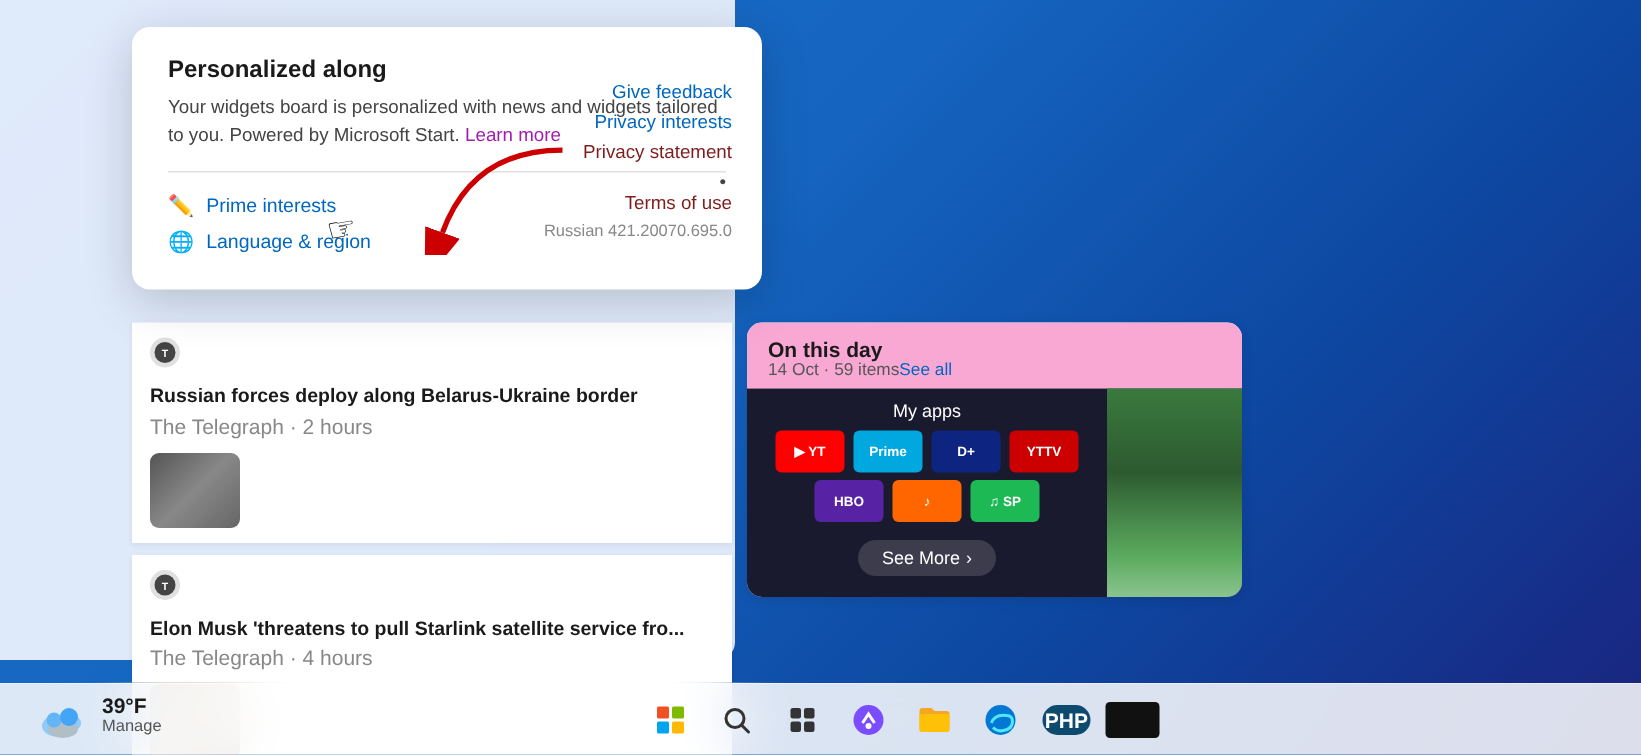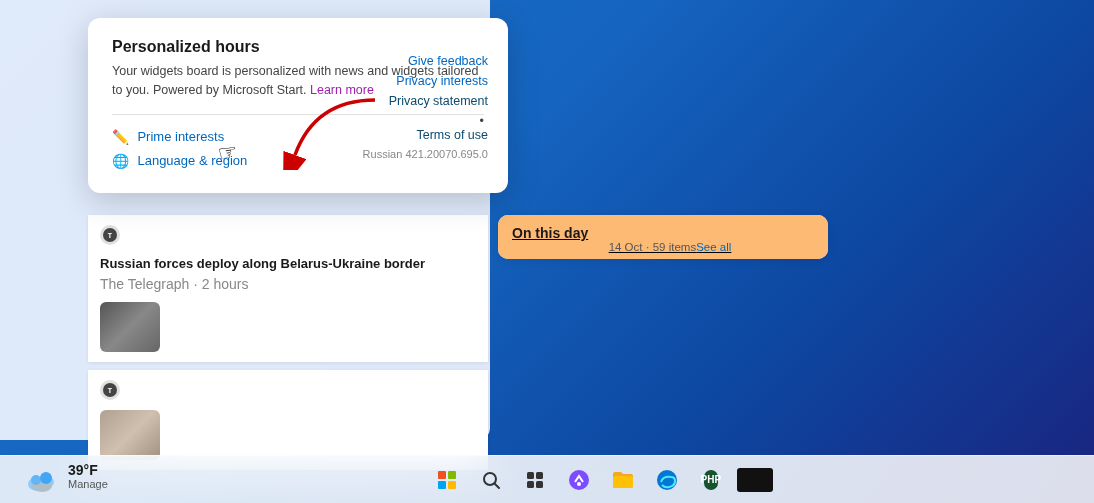--- a/index.html
+++ b/index.html
@@ -83,21 +83,21 @@
       font-size: 12.5px;
       color: #0067c0;
       margin-top: 2px;
       text-align: right;
     }
     .privacy-row span {
       color: #444;
       margin: 0 4px;
     }
     .privacy-row a {
-      color: #0c4a6e;
+      color: #7f1d1d;
       text-decoration: none;
       cursor: pointer;
     }
 
     .version-text {
       font-size: 11px;
       color: #888;
       text-align: right;
       margin-top: 6px;
     }
@@ -211,21 +211,21 @@
     .widget-title {
       font-size: 14px;
       font-weight: 600;
       color: #1a1a1a;
     }
 
     .widget-subtitle {
       font-size: 11.5px;
       color: #555;
       display: flex;
-      justify-content: center;
+      justify-content: flex-start;
       align-items: center;
     }
 
     .see-all-link {
       color: #0067c0;
       font-size: 11.5px;
       text-decoration: none;
       cursor: pointer;
     }
 
@@ -362,47 +362,47 @@
       width: 36px;
       height: 36px;
       display: flex;
       align-items: center;
       justify-content: center;
       cursor: pointer;
       border-radius: 4px;
     }
 
     .php-icon {
-      width: 14px;
+      width: 32px;
       height: 20px;
-      background: #14532d;
+      background: #0c4a6e;
       border-radius: 10px;
       display: flex;
       align-items: center;
       justify-content: center;
-      font-size: 10px;
+      font-size: 14px;
       font-weight: 700;
       color: #fff;
     }
 
     
     .cloud-svg {
       width: 36px;
       height: 36px;
     }
   </style>
 </head>
 <body>
 
 <div class="desktop-bg"></div>
 
 <div class="widgets-panel"></div>
 
 <div class="popup-card">
-  <div class="popup-title">Personalized hours</div>
+  <div class="popup-title">Personalized along</div>
   <div class="popup-desc">
     <span>Your widgets board is personalized with news and widgets tailored to you. Powered by Microsoft Start.</span>
     <a>Learn more</a>
   </div>
 
   <hr class="divider-line">
 
   <a class="popup-menu-item">
     <span class="menu-icon">✏️</span>
     <span>Prime interests</span>
@@ -458,35 +458,67 @@
     </div>
   </div>
 
   <div class="news-card">
     <div class="news-source-icon">
       <svg width="16" height="16" viewBox="0 0 16 16">
           <circle cx="8" cy="8" r="7" fill="#444"></circle>
           <text x="8" y="11" text-anchor="middle" font-size="7" fill="#fff" font-weight="bold">T</text>
         </svg>
     </div>
+    <div class="news-content">
+      <div class="news-headline">Elon Musk 'threatens to pull Starlink satellite service fro...</div>
+      <div class="news-meta">
+        <span>The Telegraph</span>
+        <span> · </span>
+        <span>4 hours</span>
+      </div>
+    </div>
     <div class="news-thumb">
       <div class="news-thumb-inner" style="background: linear-gradient(135deg, #b0a090 0%, #d0c0b0 50%, #a09080 100%);"></div>
     </div>
   </div>
 </div>
 
 <div style="position:absolute; top:215px; left:498px; width:330px; border-radius:10px; overflow:hidden; background:#fff; box-shadow: 0 2px 8px rgba(0,0,0,0.1);">
-  <div style="padding: 10px 0 6px 14px; background:#fdba74;text-decoration:underline;">
+  <div style="padding: 10px 0 6px 14px; background:#f9a8d4;">
     <div class="widget-title">On this day</div>
     <div class="widget-subtitle">
       <span>14 Oct · 59 items</span>
       <a class="see-all-link">See all</a>
     </div>
   </div>
 
+  <div style="display:flex; background:#1a1a2e;">
+    <div style="flex:1; padding:8px 10px;">
+      <div class="my-apps-label">My apps</div>
+      <div class="app-row">
+        <div class="app-icon" style="background:#ff0000;">▶ YT</div>
+        <div class="app-icon" style="background:#00a8e0;">Prime</div>
+        <div class="app-icon" style="background:#0d2481;">D+</div>
+        <div class="app-icon" style="background:#cc0000;">YTTV</div>
+      </div>
+      <div class="app-row">
+        <div class="app-icon" style="background:#5822a4;">HBO</div>
+        <div class="app-icon" style="background:#ff6600;">♪</div>
+        <div class="app-icon" style="background:#1db954;">♫ SP</div>
+      </div>
+      <div style="margin-top:6px; display:flex; justify-content:center;">
+        <button class="see-more-btn">
+          <span>See More</span>
+          <span>›</span>
+        </button>
+      </div>
+    </div>
+
+    <div style="width:90px; background:linear-gradient(180deg, #3a7a3e 0%, #2d5a30 40%, #5aaa5e 80%, #8ac48e 100%); flex-shrink:0;"></div>
+  </div>
 </div>
 
 <div class="taskbar">
 
   <div class="weather-widget">
     <svg class="cloud-svg" viewBox="0 0 36 36">
       <ellipse cx="14" cy="22" rx="10" ry="7" fill="#90caf9"></ellipse>
       <ellipse cx="22" cy="20" rx="8" ry="6" fill="#90caf9"></ellipse>
       <ellipse cx="18" cy="24" rx="10" ry="6" fill="#b0bec5"></ellipse>
       <circle cx="12" cy="18" r="5" fill="#64b5f6"></circle>

